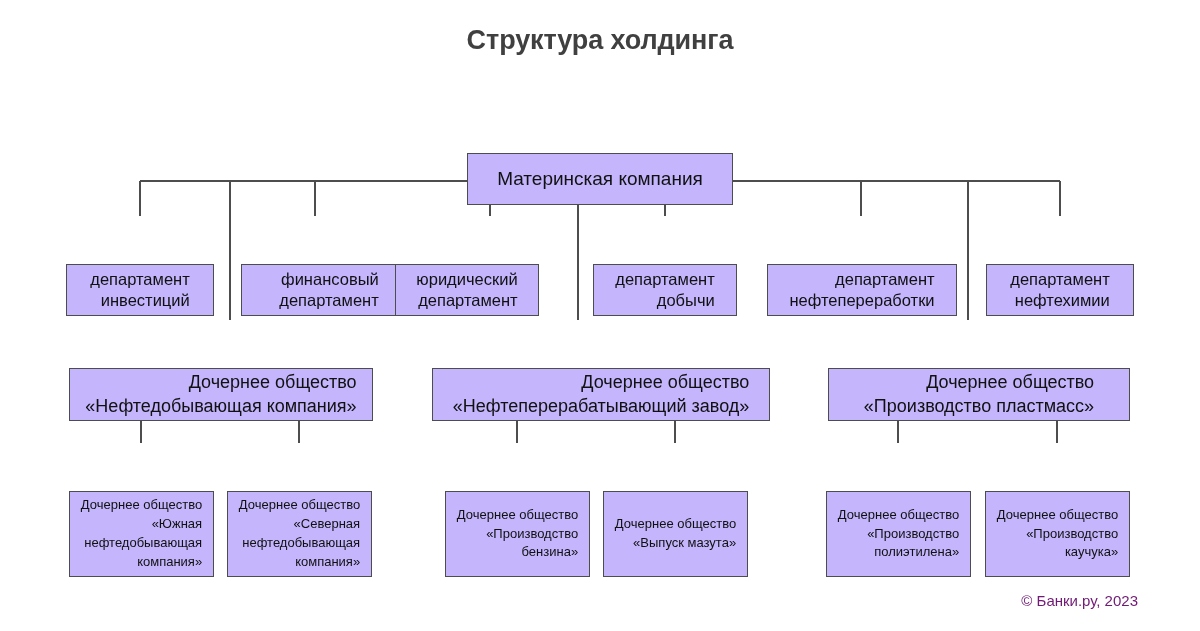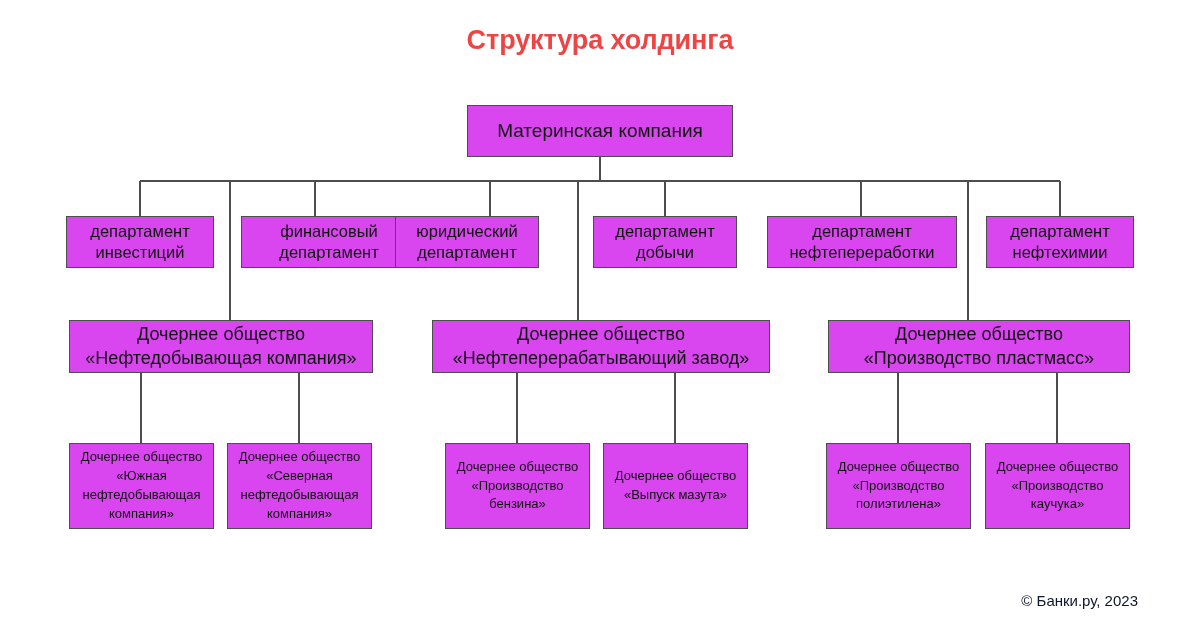--- a/index.html
+++ b/index.html
@@ -25,21 +25,21 @@
   
   .chart-title {
     position: absolute;
     left: 0;
     top: 25px;
     width: 1200px;
     text-align: center;
     font-size: 27px;
     font-weight: bold;
     letter-spacing: -0.1px;
-    color: #ef4444;
+    color: #404040;
   }
 
   
   .connectors {
     position: absolute;
     left: 0;
     top: 0;
     width: 1200px;
     height: 631px;
     pointer-events: none;
@@ -48,28 +48,29 @@
     stroke: #4d4d4d;
     stroke-width: 1.6;
     shape-rendering: crispEdges;
   }
 
   
   .node {
     position: absolute;
     box-sizing: border-box;
     border: 1.6px solid #4d4d4d;
-    background: #d946ef;
+    background: #c4b5fd;
     display: flex;
     align-items: center;
     justify-content: center;
-    text-align: center;
+    text-align: right;
     line-height: 1.28;
     color: #111111;
     white-space: pre-line;
+    margin-top: 48px;
   }
 
   .node.root {
     font-size: 19px;
     padding: 2px 10px;
   }
   .node.dept {
     font-size: 16.5px;
     padding: 2px 8px;
   }
@@ -82,21 +83,21 @@
     padding: 2px 7px;
     line-height: 1.45;
   }
 
   
   .footer-credit {
     position: absolute;
     right: 62px;
     bottom: 22px;
     font-size: 15px;
-    color: #0f172a;
+    color: #701a75;
     white-space: nowrap;
   }
 </style>
 </head>
 <body>
 
 <div id="canvas">
 
   <div class="chart-title">Структура холдинга</div>
 

